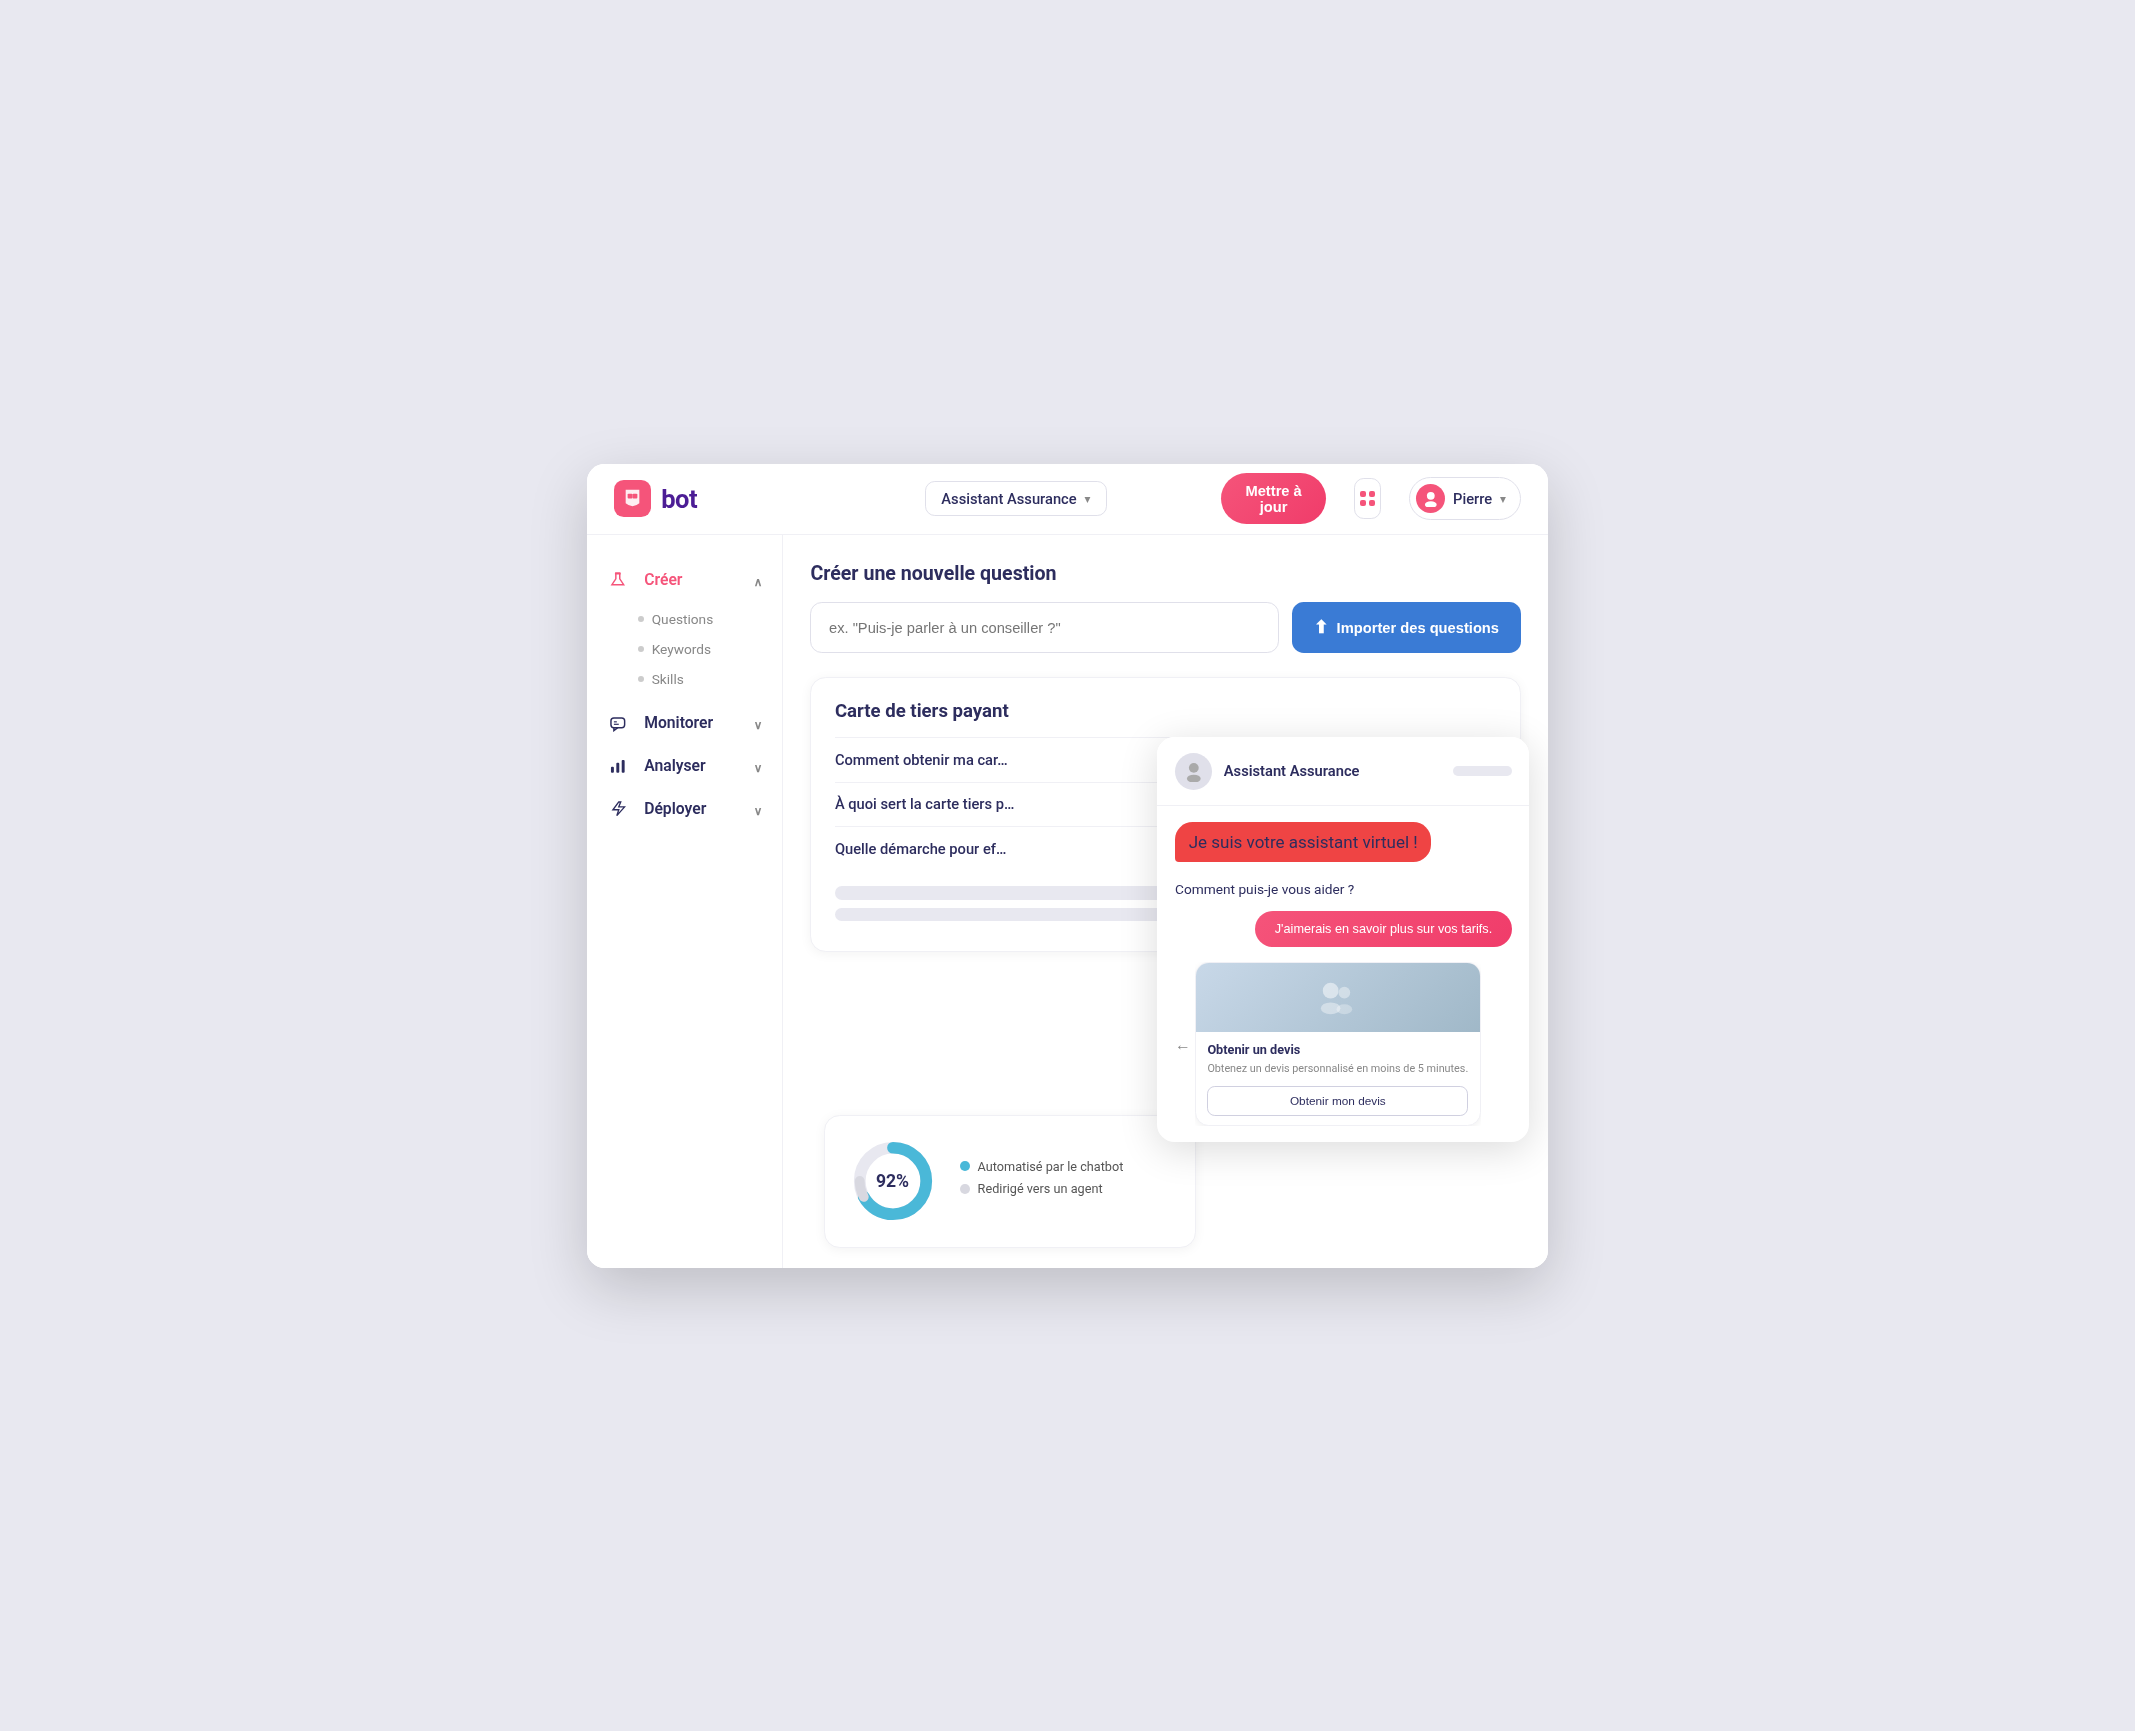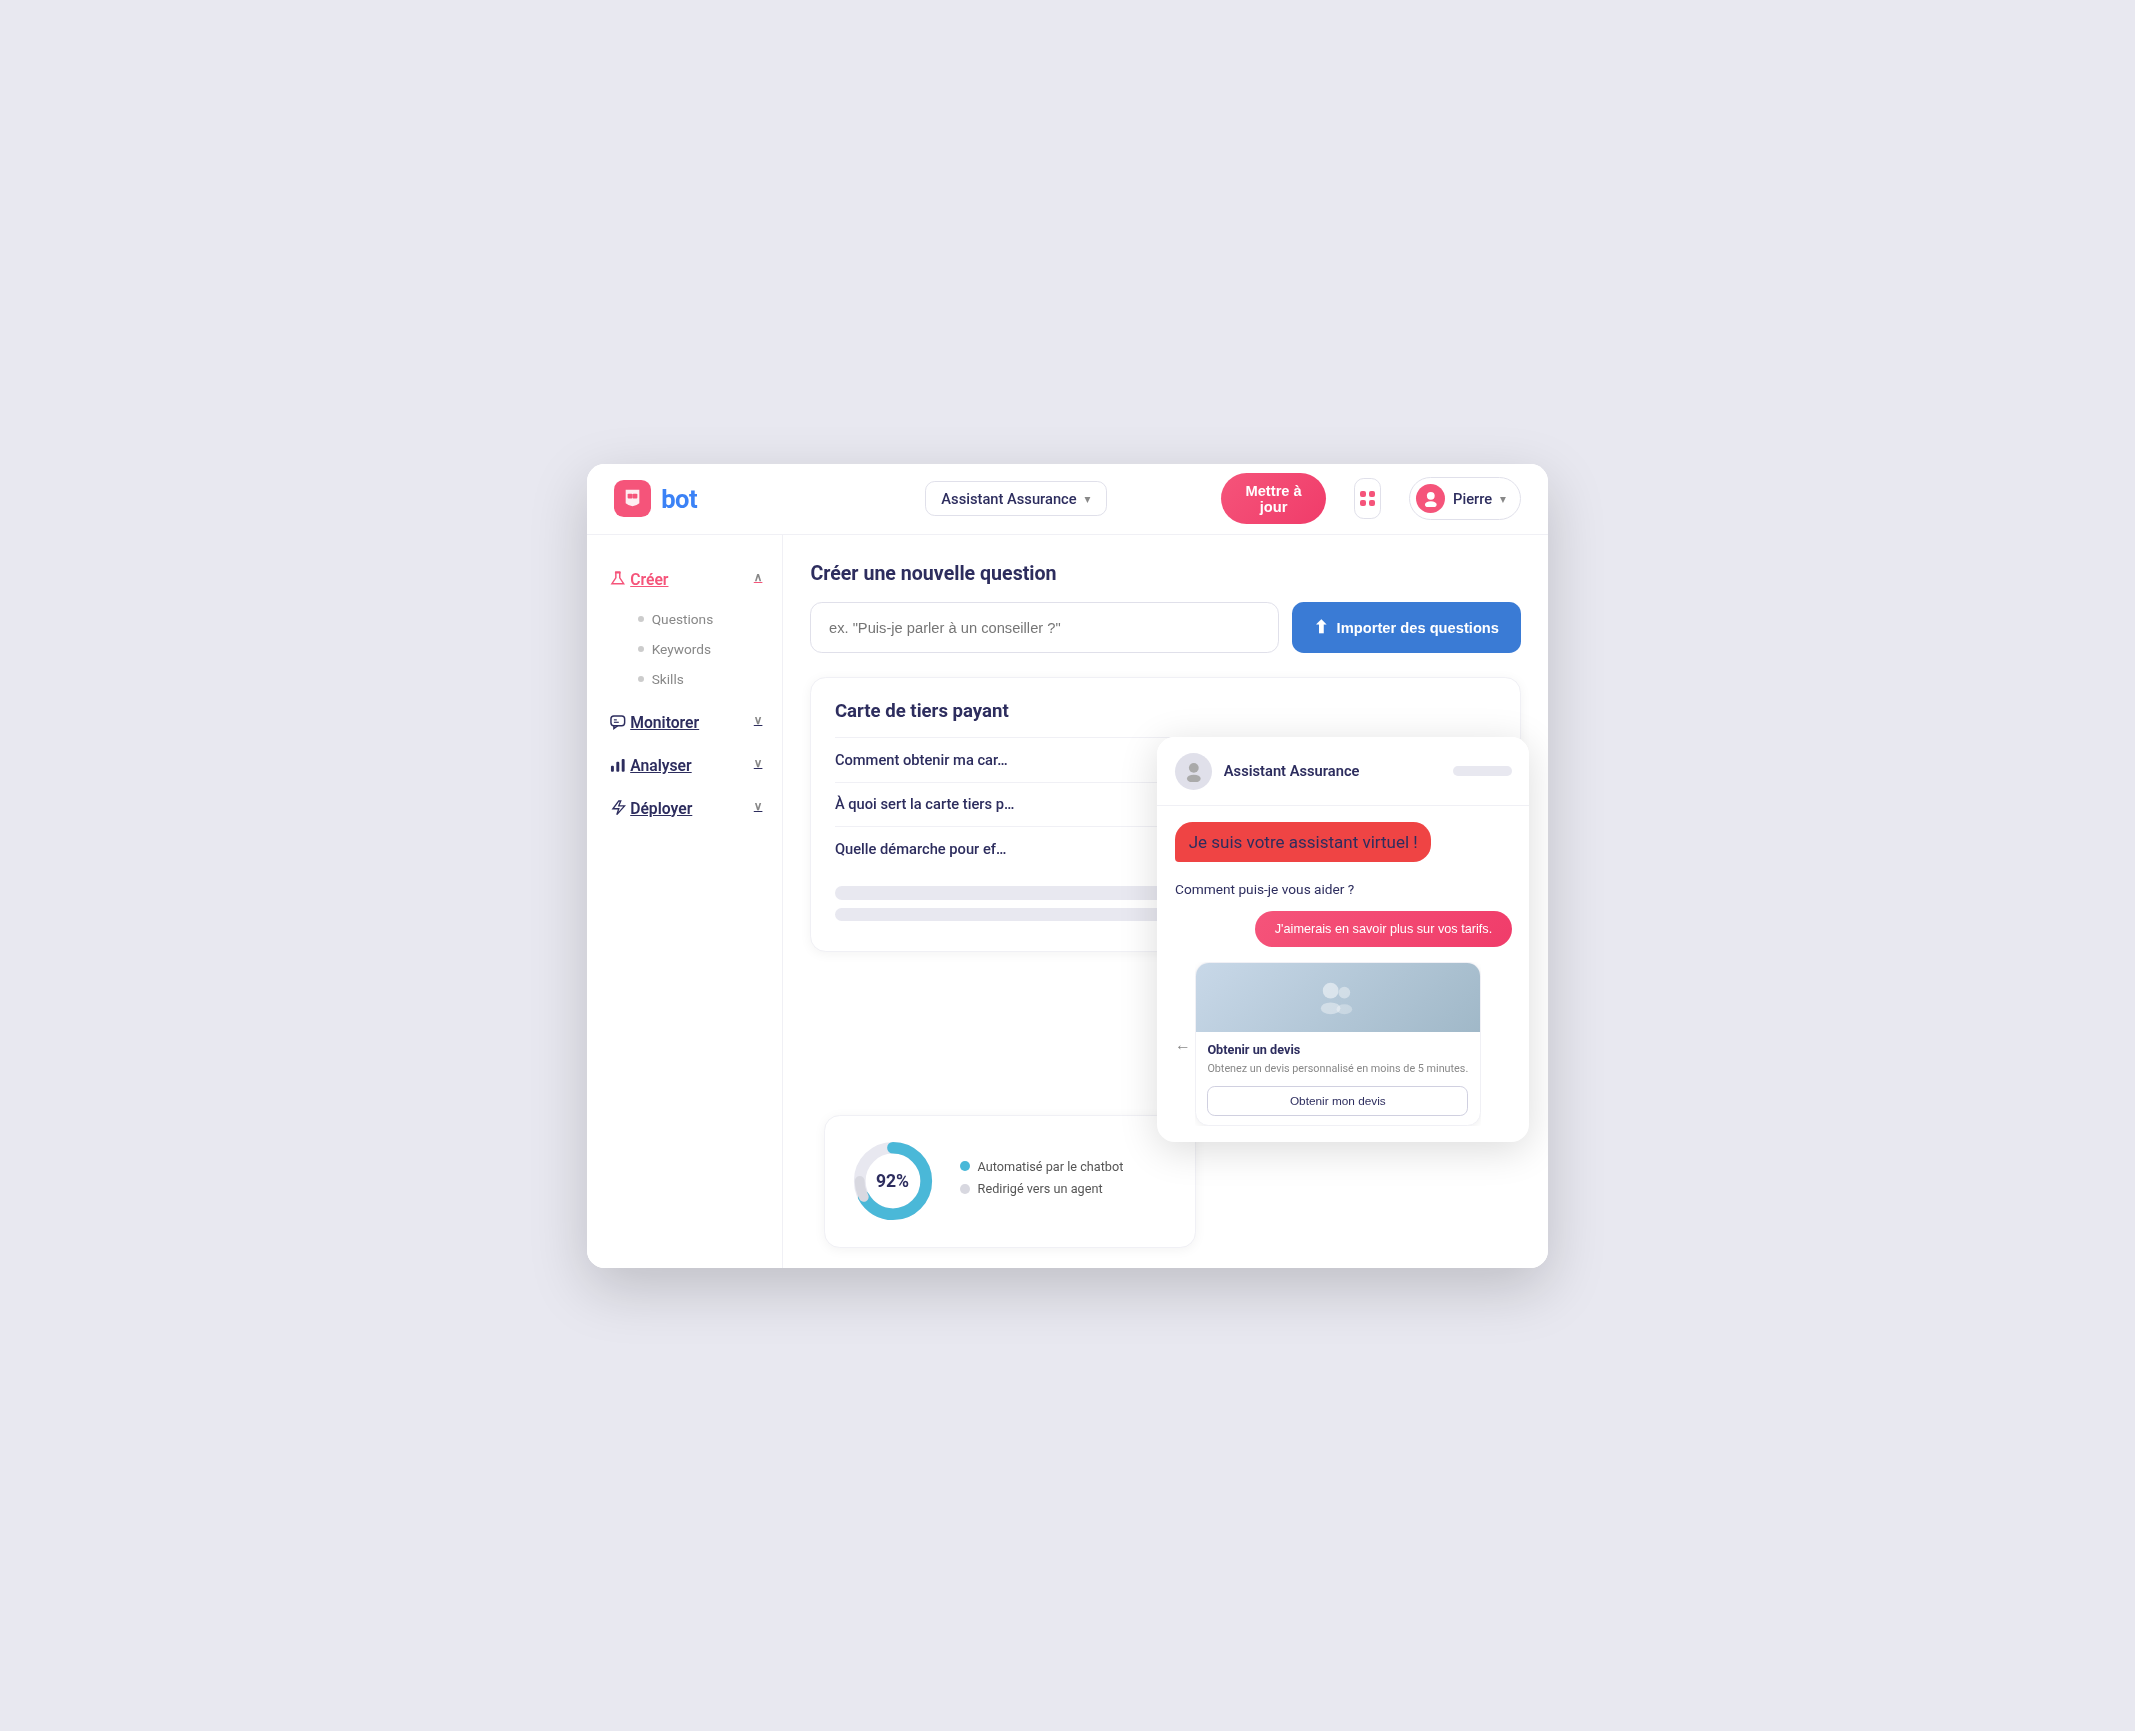--- a/index.html
+++ b/index.html
@@ -43,21 +43,21 @@
     }
 
     .logo-icon {
       width: 37px;
       height: 37px;
     }
 
     .logo-text {
       font-size: 25.5px;
       font-weight: 700;
-      color: #3b82f6;
+      color: #4c1d95;
       letter-spacing: -0.5px;
     }
 
     .header-center {
       flex: 1;
       display: flex;
       justify-content: center;
     }
 
     .assistant-selector {
@@ -165,28 +165,27 @@
     .sidebar {
       width: 196px;
       flex-shrink: 0;
       padding: 23.5px 0;
       border-right: 1.5px solid #f0f0f5;
       background: #fff;
     }
 
     .sidebar-item {
       display: flex;
-      align-items: flex-start;
-      gap: 2px;
+      align-items: flex-end;
+      gap: 16px;
       padding: 11.8px 19.6px;
       cursor: pointer;
       font-size: 15.7px;
       font-weight: 600;
       color: #2d2d5e;
-      text-decoration: underline;
     }
 
     .sidebar-item.active {
       color: #f5547a;
     }
 
     .sidebar-icon {
       font-size: 17.6px;
       width: 21.6px;
       display: flex;

